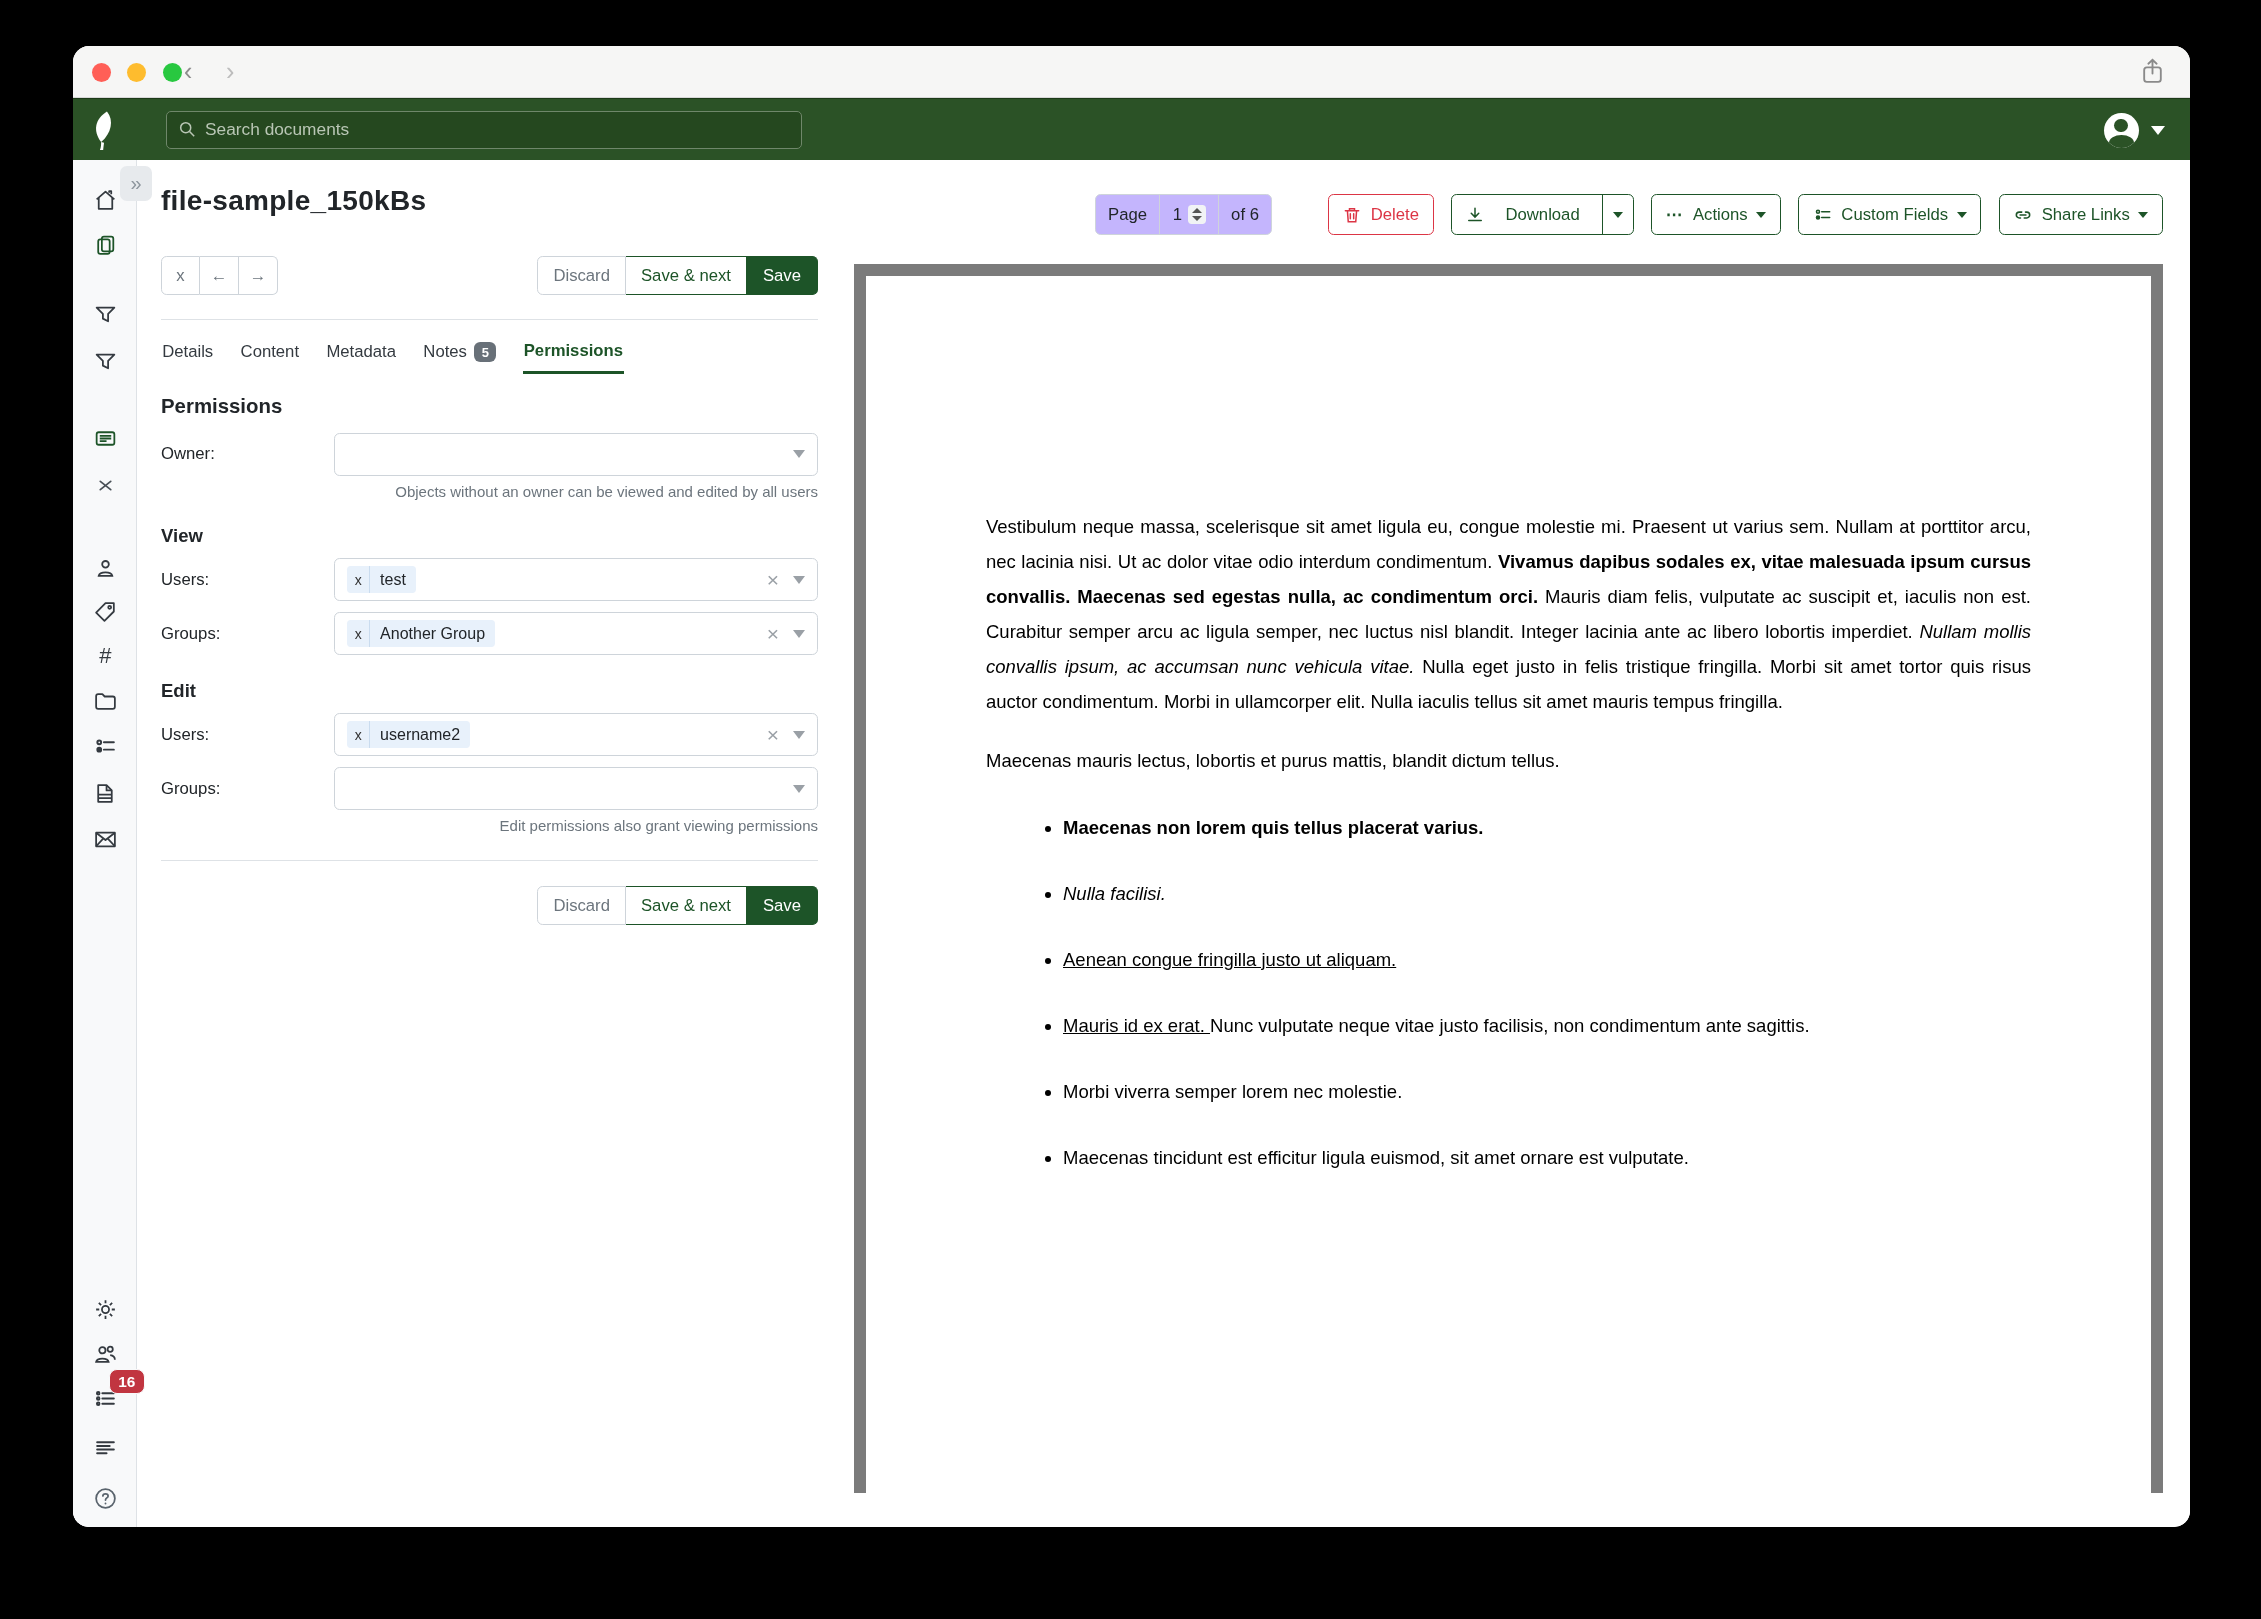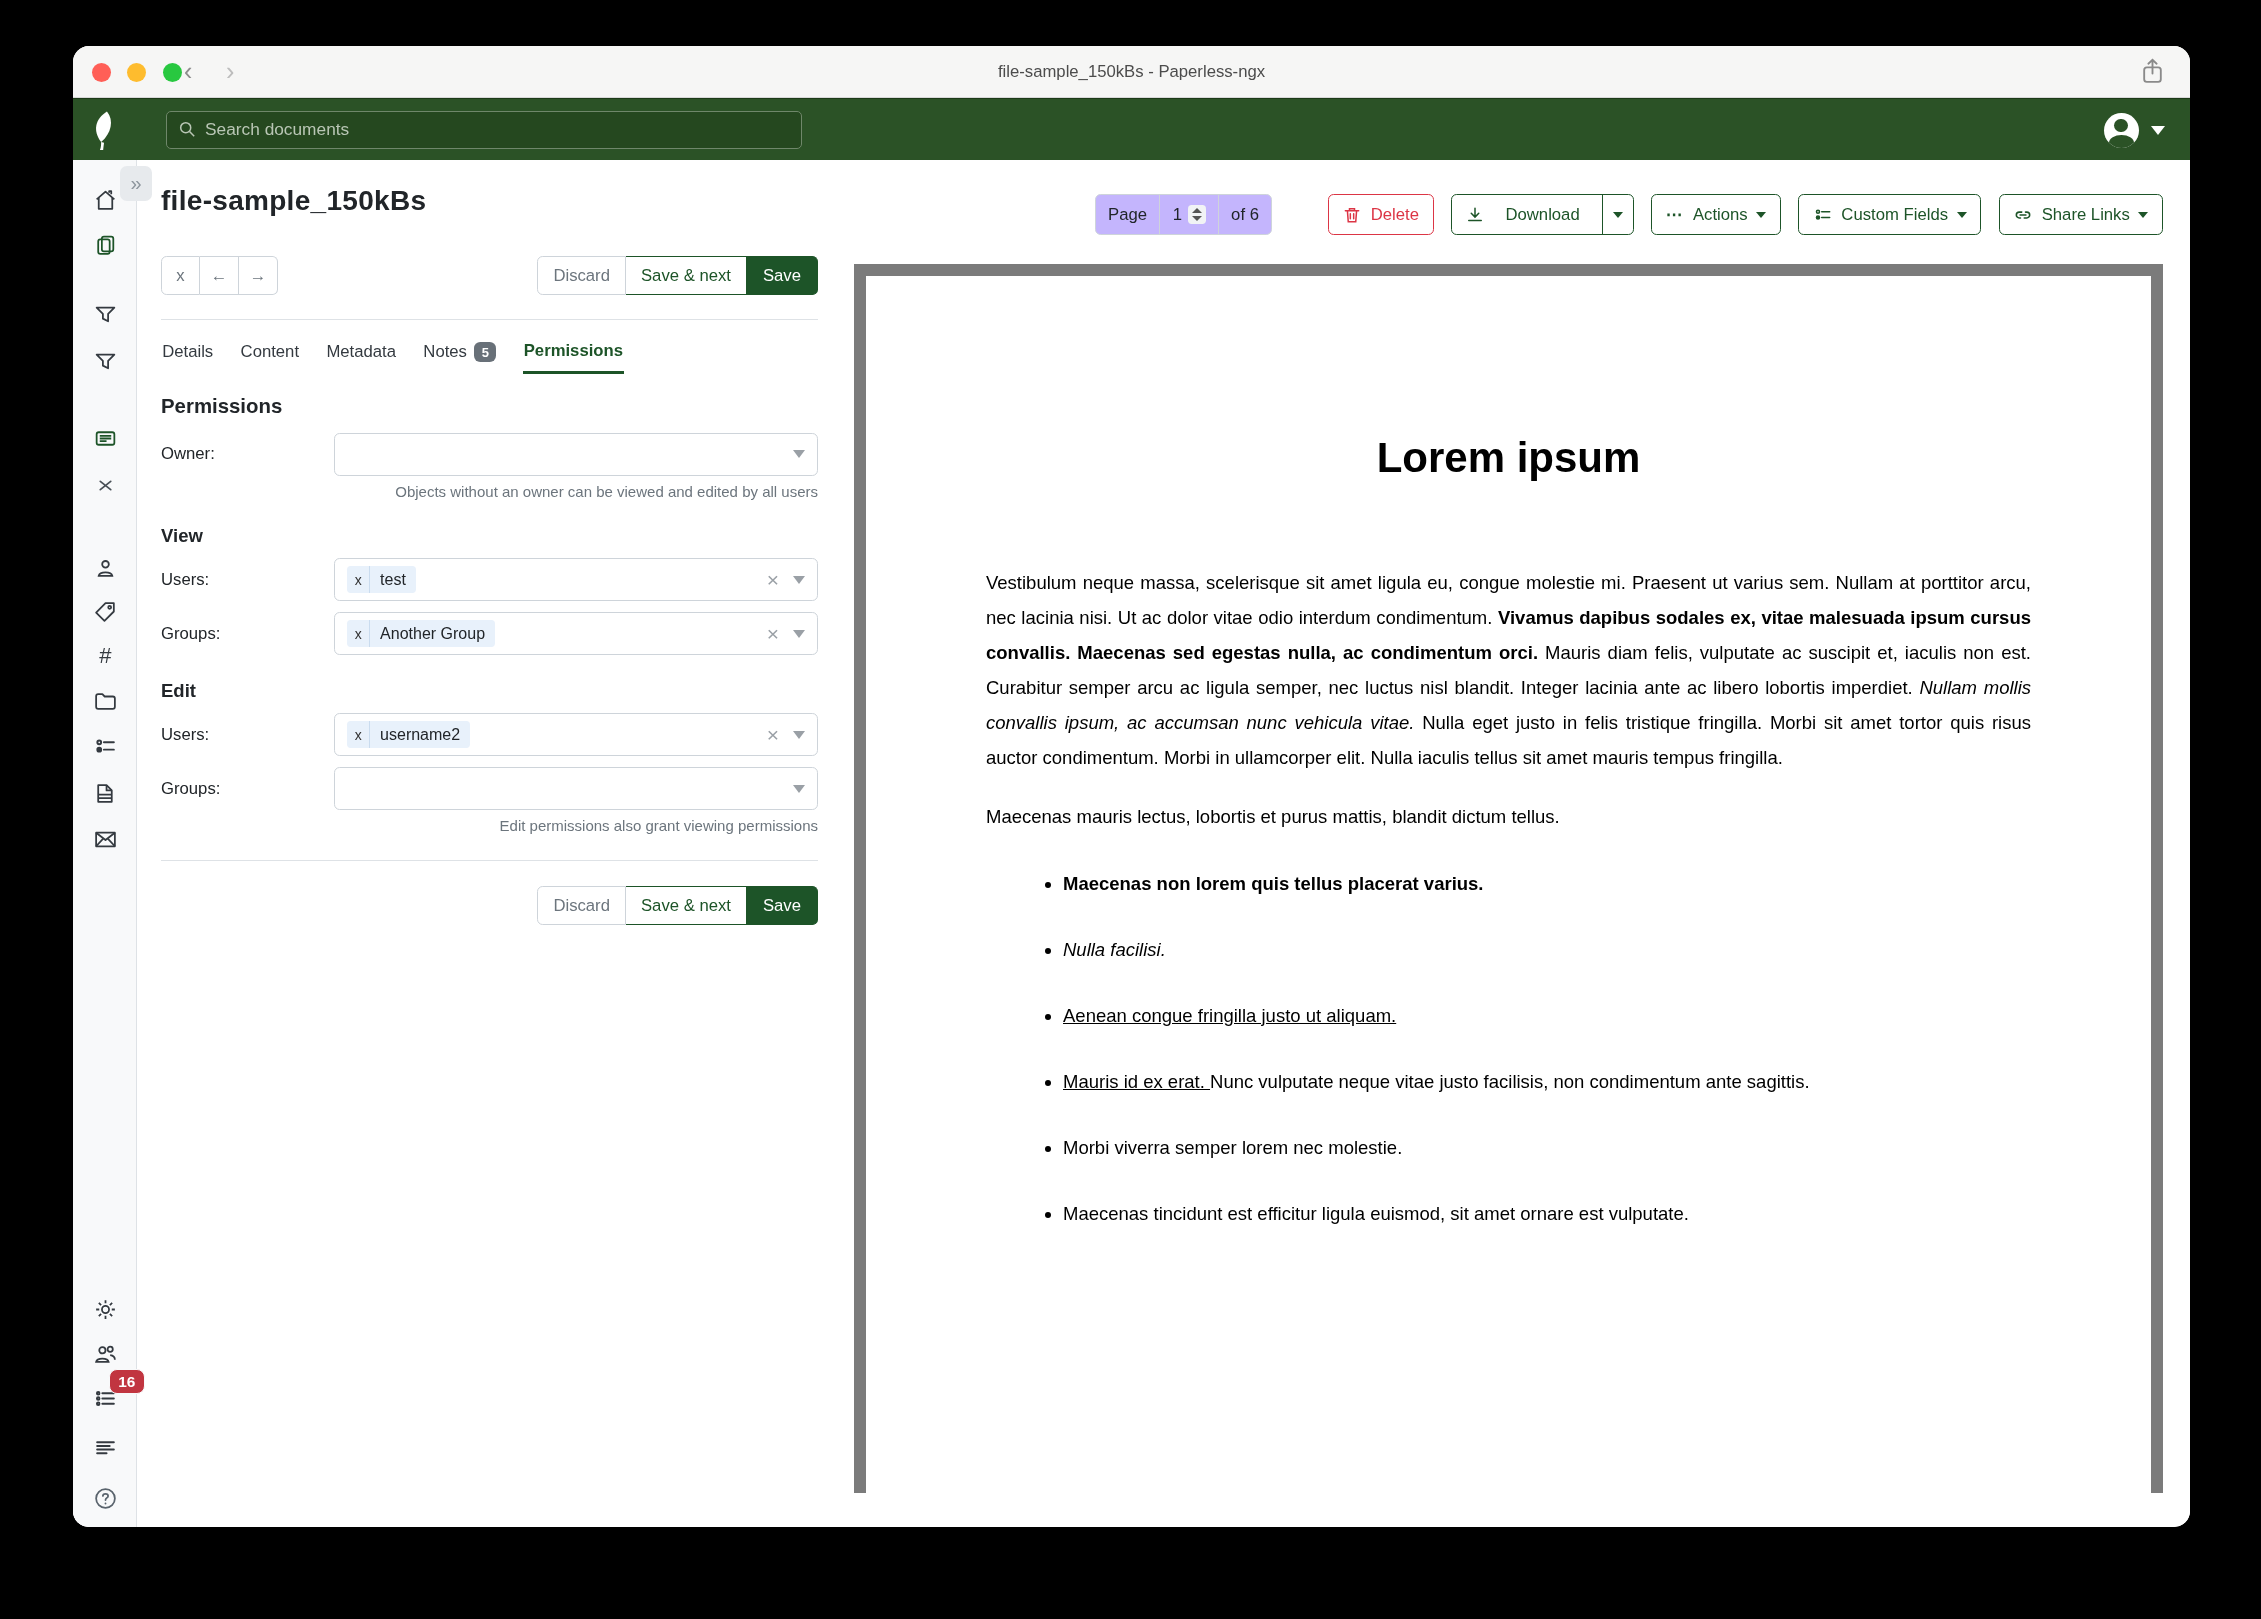--- a/index.html
+++ b/index.html
@@ -126,21 +126,20 @@
 <div class="window">
 
   <div class="titlebar">
     <div class="lights">
       <div class="light red"></div>
       <div class="light yellow"></div>
       <div class="light green"></div>
     </div>
     <div class="navchev back">‹</div>
     <div class="navchev fwd">›</div>
-    <div class="win-title">file-sample_150kBs - Paperless-ngx</div>
     <div class="share-btn">
       <svg viewBox="0 0 24 26" fill="none" stroke="#8a8a8a" stroke-width="1.8" stroke-linecap="round">
         <rect x="4" y="9" width="16" height="14" rx="2.5"></rect>
           <path d="M12 15 V2 M8 5.5 L12 1.8 L16 5.5"></path>
       </svg>
     </div>
   </div>
 
   <div class="appbar">
     <div class="logo">
@@ -456,21 +455,20 @@
         <div class="seg-group">
           <div class="seg discard">Discard</div>
           <div class="seg savenext">Save &amp; next</div>
           <div class="seg save">Save</div>
         </div>
       </div>
     </div>
 
     <div class="preview">
       <div class="page">
-        <div class="pdf-h1">Lorem ipsum</div>
         <p class="pdf-p1"><span>Vestibulum neque massa, scelerisque sit amet ligula eu, congue molestie mi. Praesent ut varius sem. Nullam at porttitor arcu, nec lacinia nisi. Ut ac dolor vitae odio interdum condimentum. </span><span class="b">Vivamus dapibus sodales ex, vitae malesuada ipsum cursus convallis. Maecenas sed egestas nulla, ac condimentum orci.</span><span> Mauris diam felis, vulputate ac suscipit et, iaculis non est. Curabitur semper arcu ac ligula semper, nec luctus nisl blandit. Integer lacinia ante ac libero lobortis imperdiet. </span><span class="i">Nullam mollis convallis ipsum, ac accumsan nunc vehicula vitae.</span><span> Nulla eget justo in felis tristique fringilla. Morbi sit amet tortor quis risus auctor condimentum. Morbi in ullamcorper elit. Nulla iaculis tellus sit amet mauris tempus fringilla.</span></p>
         <p class="pdf-p2">Maecenas mauris lectus, lobortis et purus mattis, blandit dictum tellus.</p>
         <ul class="pdf-ul">
           <li class="b">Maecenas non lorem quis tellus placerat varius.</li>
           <li class="i">Nulla facilisi.</li>
           <li><span class="u">Aenean congue fringilla justo ut aliquam. </span></li>
           <li><span class="u">Mauris id ex erat. </span><span>Nunc vulputate neque vitae justo facilisis, non condimentum ante sagittis.</span></li>
           <li>Morbi viverra semper lorem nec molestie.</li>
           <li>Maecenas tincidunt est efficitur ligula euismod, sit amet ornare est vulputate.</li>
         </ul>

